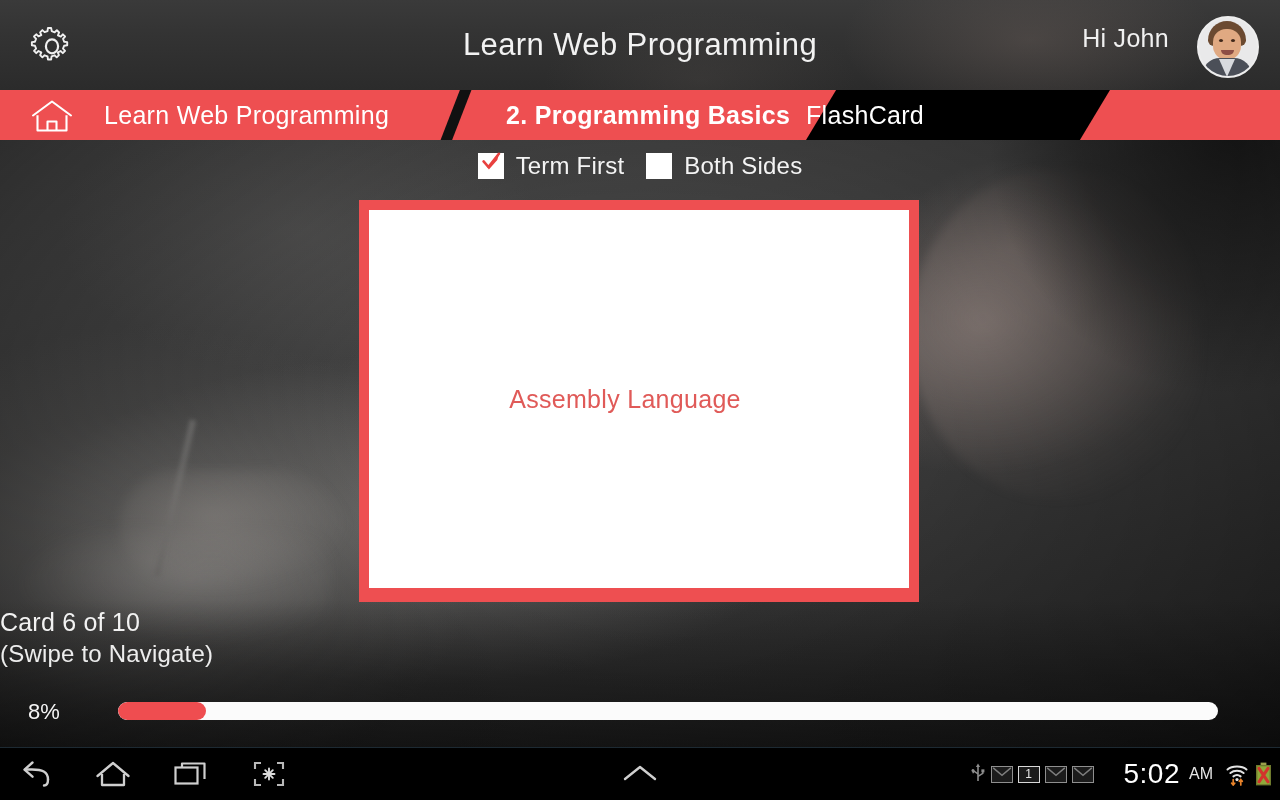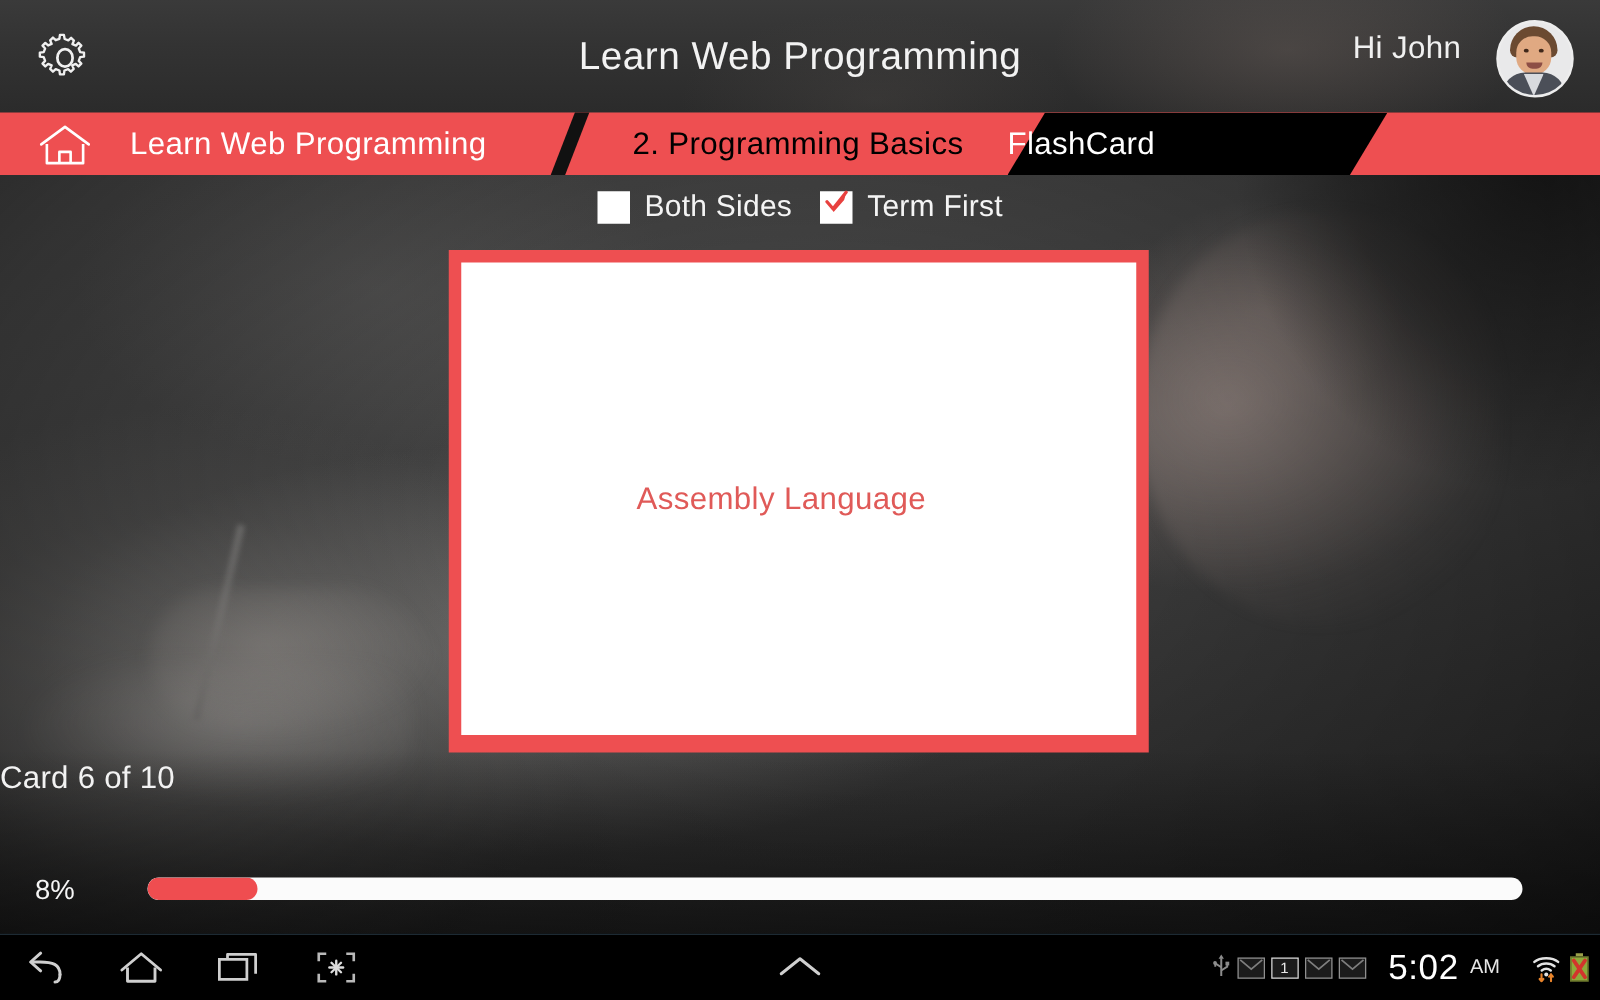--- a/index.html
+++ b/index.html
@@ -207,23 +207,23 @@
     position: absolute;
     left: 439px; top: -4px;
     width: 34px; height: 58px;
     background: #111111;
     clip-path: polygon(66% 0, 100% 0, 34% 100%, 0 100%);
   }
   .crumb-2 {
     position: absolute;
     left: 506px; top: 0;
     height: 50px; line-height: 50px;
-    color: #000000;
+    color: #ffffff;
     font-size: 25px;
-    font-weight: 400;
+    font-weight: 700;
     letter-spacing: 0.3px;
     cursor: pointer;
   }
   .crumb-active-shape {
     position: absolute;
     left: 806px; top: 0;
     width: 304px; height: 50px;
     background: #000000;
     clip-path: polygon(9.9% 0, 100% 0, 90.1% 100%, 0 100%);
   }
@@ -409,27 +409,27 @@
     display: flex; align-items: center; justify-content: center;
     color: #e8e8e8;
     font-size: 12px;
     font-family: "Liberation Sans", sans-serif;
   }
   .clock {
     color: #ffffff;
     font-size: 28px;
     font-weight: 400;
     letter-spacing: 0.5px;
-    margin-left: 12px;
+    margin-left: 24px;
   }
   .ampm {
     color: #e6e6e6;
     font-size: 16px;
     margin-left: 3px;
-    margin-right: 19px;
+    margin-right: 6px;
   }
   .wifi-wrap { position: relative; width: 24px; height: 24px; }
   .batt {
     position: relative;
     width: 17px; height: 24px;
   }
 </style>
 </head>
 <body>
 
@@ -478,42 +478,43 @@
     </div>
     <div class="crumb-1">Learn Web Programming</div>
     <div class="crumb-slash"></div>
     <div class="crumb-2">2. Programming Basics</div>
     <div class="crumb-active-shape"></div>
     <div class="crumb-3">FlashCard</div>
   </div>
 
   <div class="options">
     <div class="opt">
-      <div class="cbox"></div>
-      <div class="opt-label">Both Sides</div>
-    </div>
-    <div class="opt">
       <div class="cbox">
         <svg class="tick" viewBox="0 0 20 20" aria-hidden="true">
           <path d="M2.6 9.4 L7.4 15.2 L18.2 1.6 L16.3 8.0 L7.9 17.6 Z" fill="#e8413f"></path>
           <path d="M2.6 9.4 L7.4 15.0 L17.9 1.8" fill="none" stroke="#e8413f" stroke-width="2.6" stroke-linejoin="round" stroke-linecap="round"></path>
         </svg>
       </div>
       <div class="opt-label">Term First</div>
     </div>
+    <div class="opt">
+      <div class="cbox"></div>
+      <div class="opt-label">Both Sides</div>
+    </div>
   </div>
 
   <div class="card-outer">
     <div class="card-inner">
       <div class="card-term">Assembly Language</div>
     </div>
   </div>
 
   <div class="card-meta">
     <div class="card-count">Card 6 of 10</div>
+    <div class="card-hint">(Swipe to Navigate)</div>
   </div>
 
   <div class="progress-row">
     <div class="progress-pct">8%</div>
     <div class="progress-track">
       <div class="progress-fill" id="progress-fill" style="width: 8%;"></div>
     </div>
   </div>
 
   <div class="sysbar">

